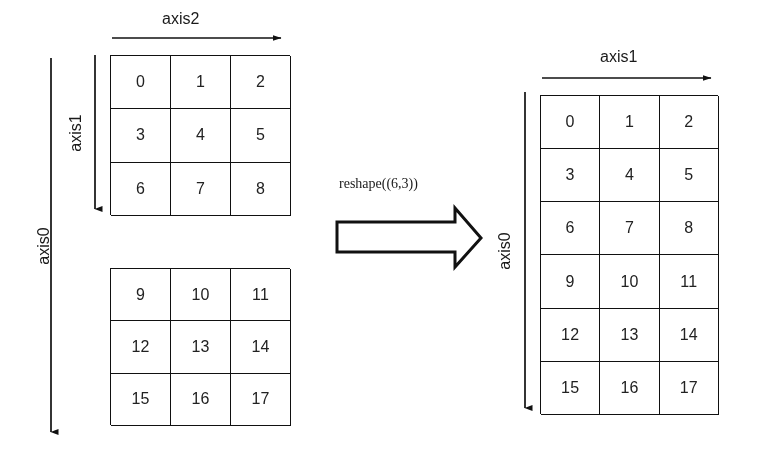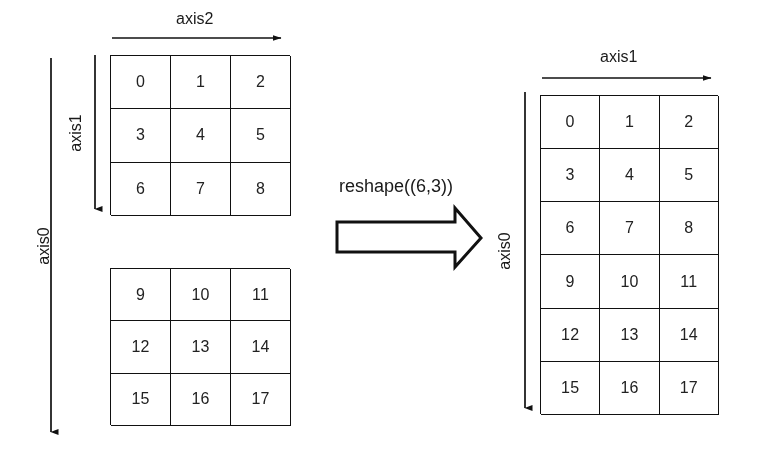--- a/index.html
+++ b/index.html
@@ -70,23 +70,24 @@
   }
   .axis-label.vert {
     transform-origin: 50% 50%;
     transform: rotate(-90deg);
   }
 
   .reshape-label {
     position: absolute;
     left: 339px;
     top: 176px;
-    font-size: 18px;
+    font-size: 14px;
     color: #1a1a1a;
     white-space: nowrap;
+    font-family: Liberation Serif, serif;
   }
 
   svg.overlay {
     position: absolute;
     left: 0; top: 0;
     width: 760px; height: 453px;
     pointer-events: none;
   }
 </style>
 </head>
@@ -126,21 +127,21 @@
 
     <g>
       <path d="M337,222 L455,222 L455,208 L481,238 L455,267 L455,252 L337,252 Z" fill="#ffffff" stroke="#111" stroke-width="3" stroke-linejoin="miter"></path>
     </g>
   </svg>
 
   <div class="axis-label vert" style="left:14px; top:237px; width:60px; text-align:center;">axis0</div>
 
   <div class="axis-label vert" style="left:46px; top:124px; width:60px; text-align:center;">axis1</div>
 
-  <div class="axis-label" style="left:176px; top:10px;">axis2</div>
+  <div class="axis-label" style="left:162px; top:10px;">axis2</div>
 
   <div class="grid" id="grid-a">
     <div class="cell">0</div>
     <div class="cell">1</div>
     <div class="cell">2</div>
     <div class="cell">3</div>
     <div class="cell">4</div>
     <div class="cell">5</div>
     <div class="cell">6</div>
     <div class="cell">7</div>

